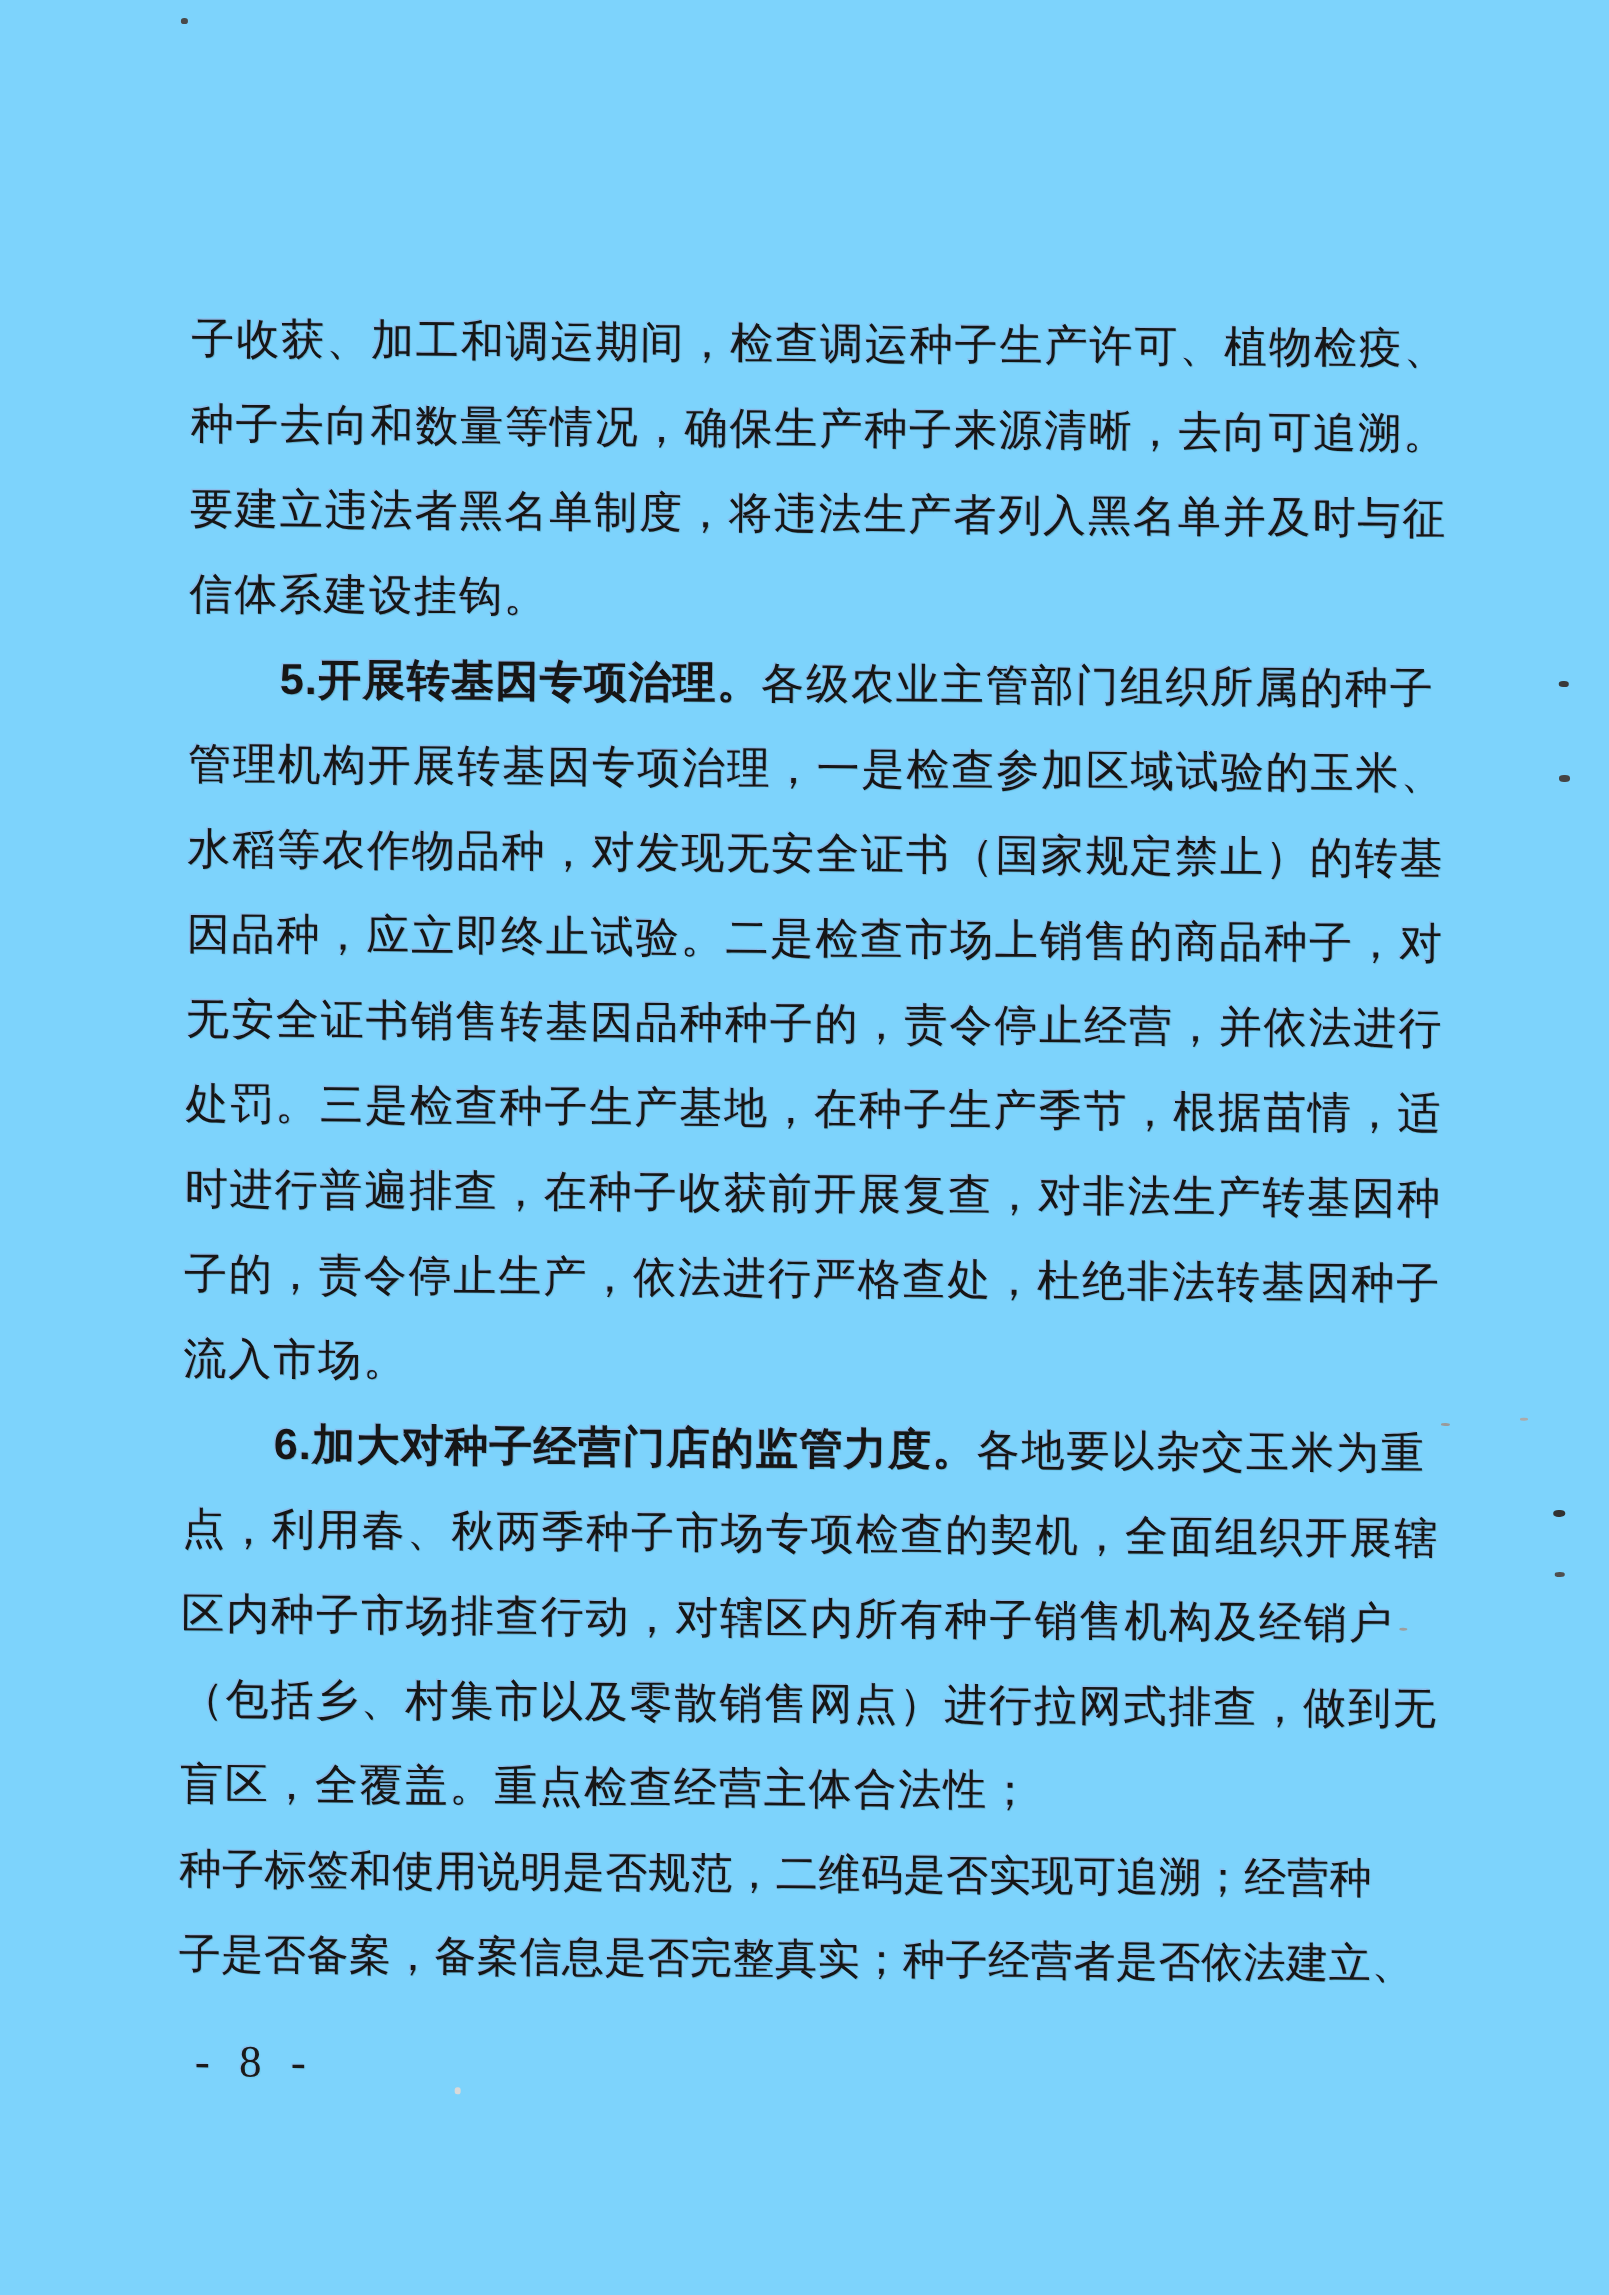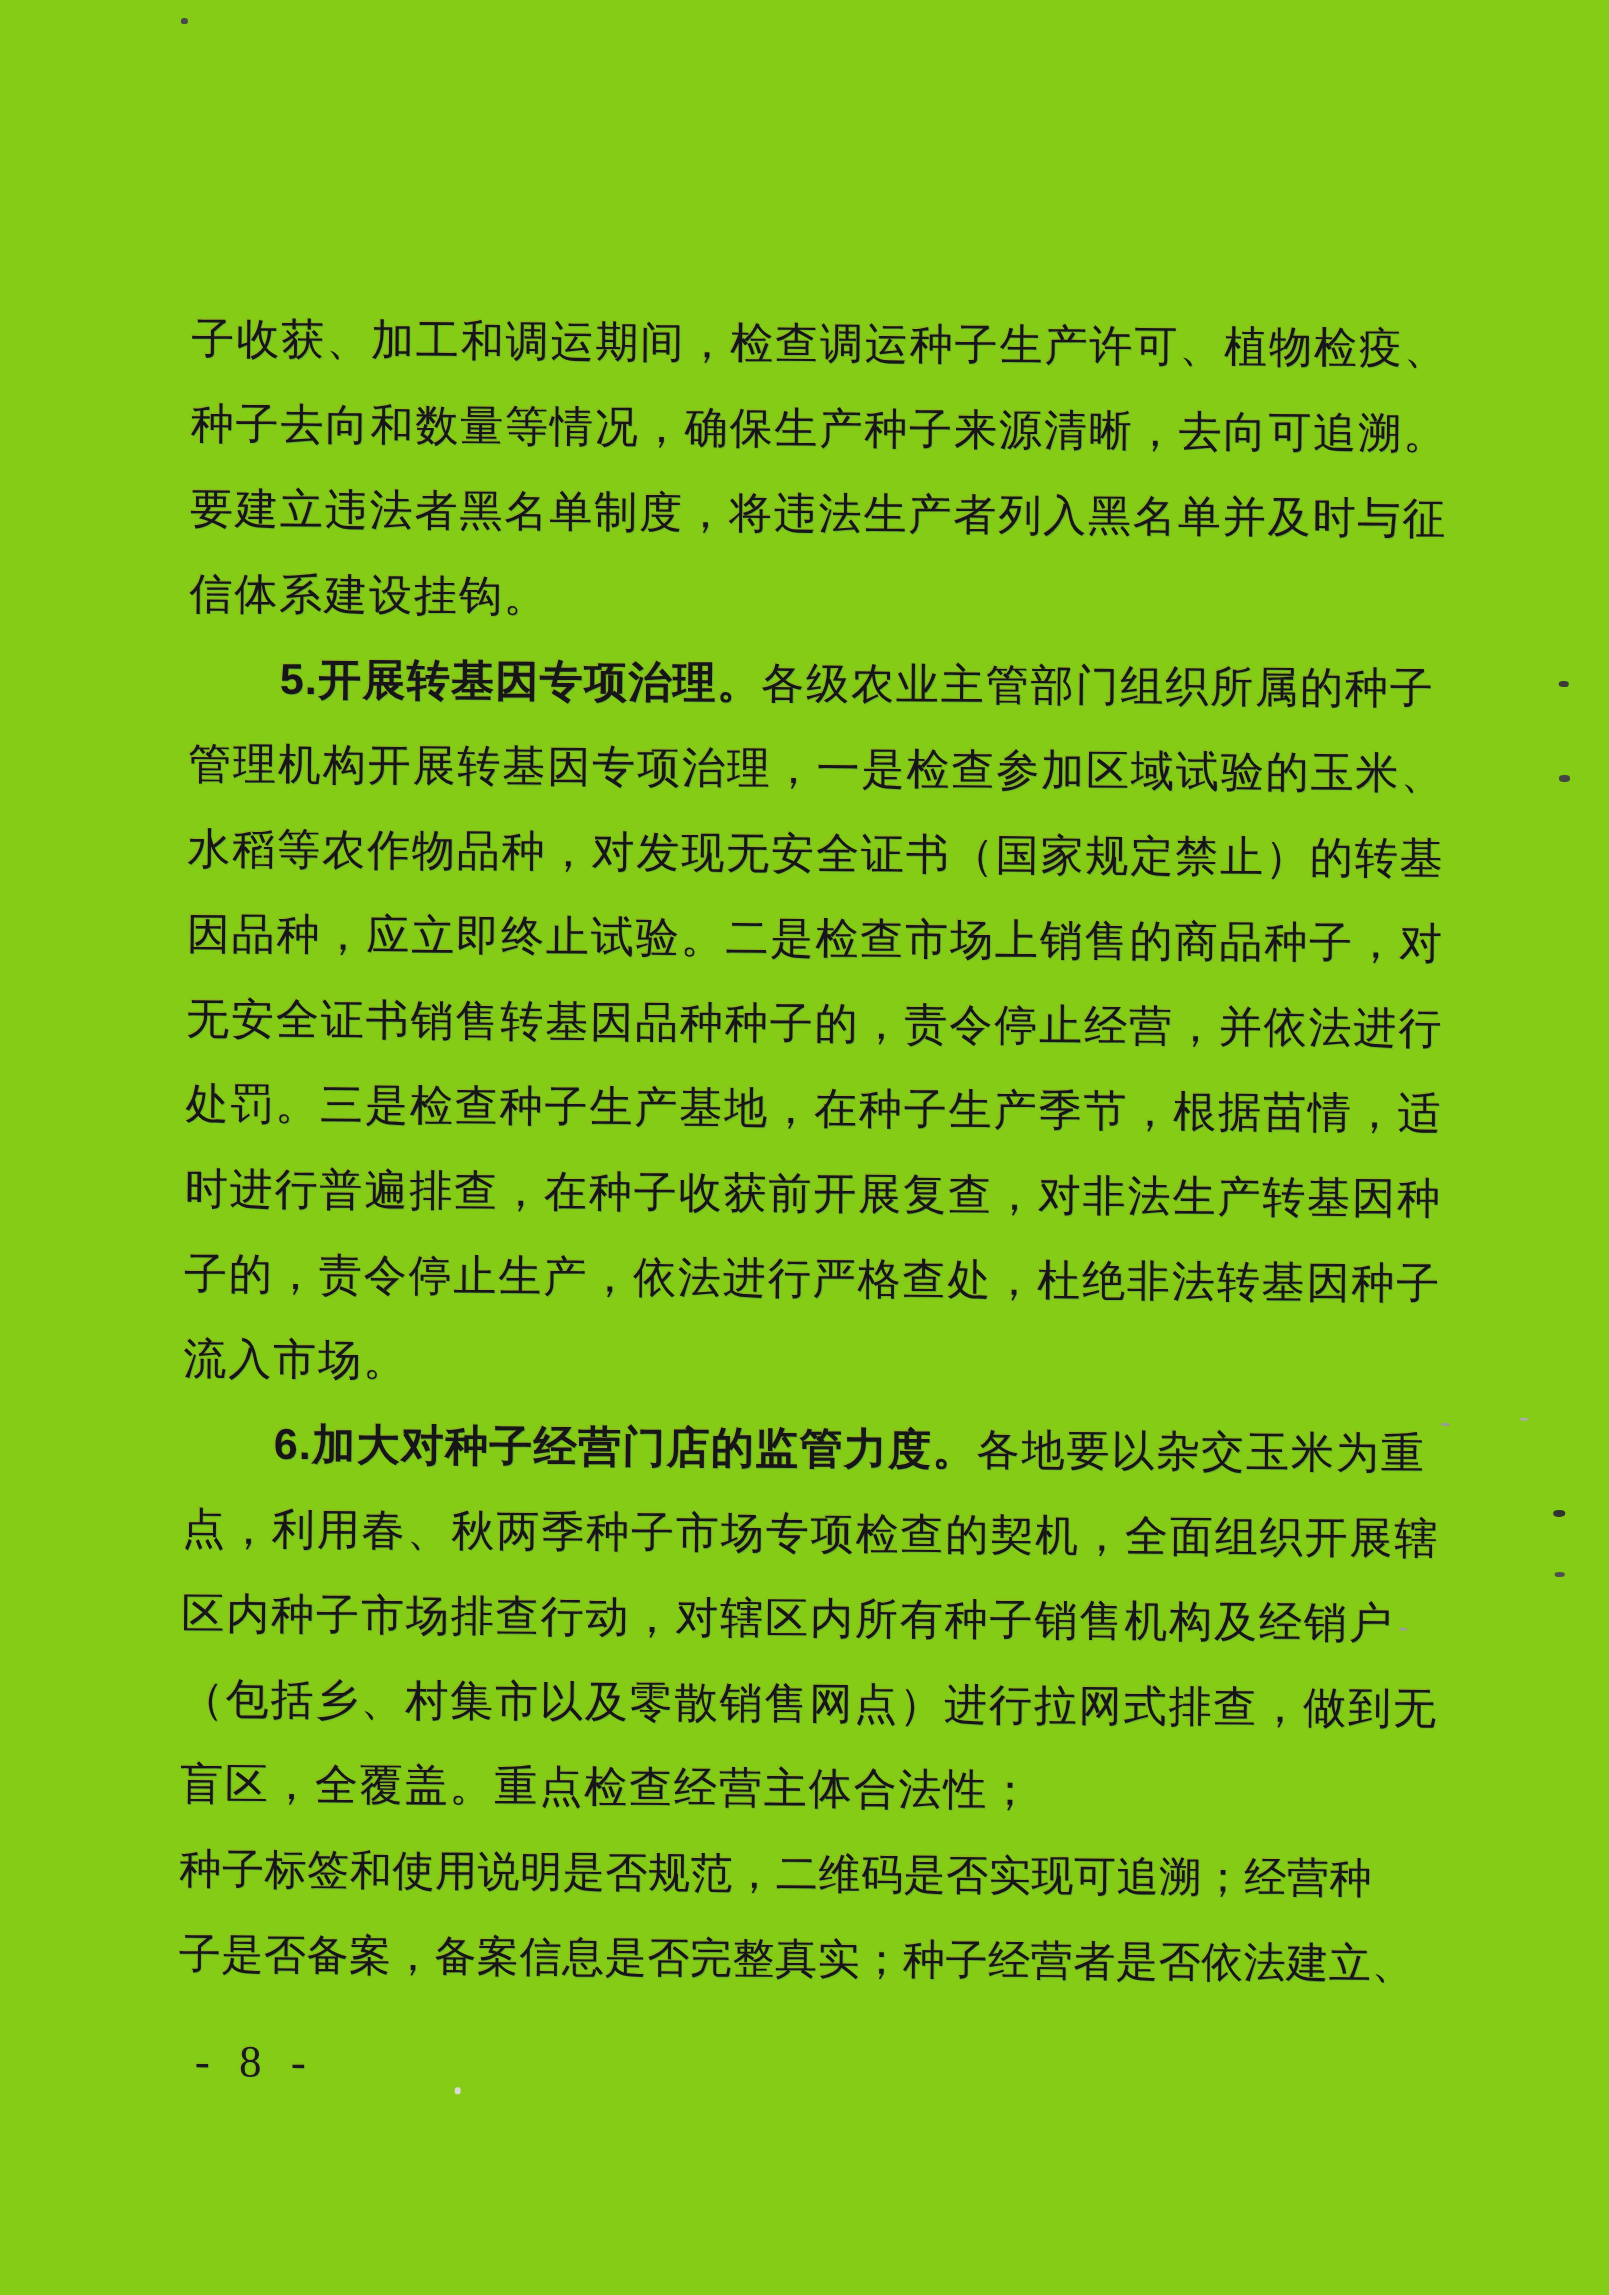--- a/index.html
+++ b/index.html
@@ -4,21 +4,21 @@
 <style>
   html, body {
     margin: 0;
     padding: 0;
     background: #ffffff;
   }
   .page {
     position: relative;
     width: 1610px;
     height: 2295px;
-    background: #84cc16;
+    background: #7dd3fc;
     overflow: hidden;
     font-family: "Liberation Serif", "DejaVu Serif", serif;
   }
   
   .sheet {
     position: absolute;
     left: 0; top: 0; right: 0; bottom: 0;
     transform: rotate(0.45deg);
     transform-origin: 50% 45%;
   }

